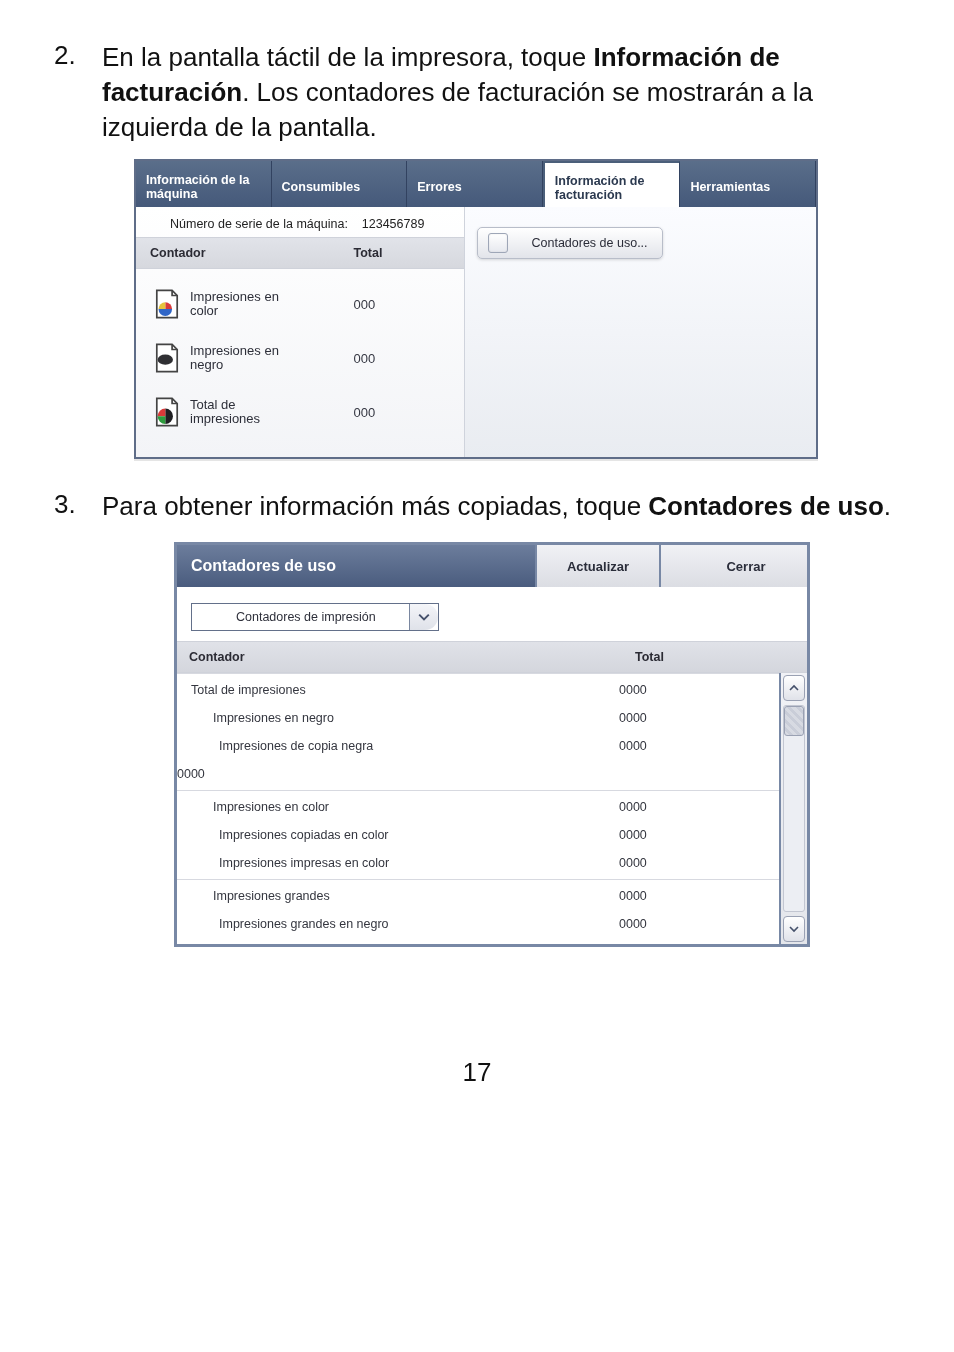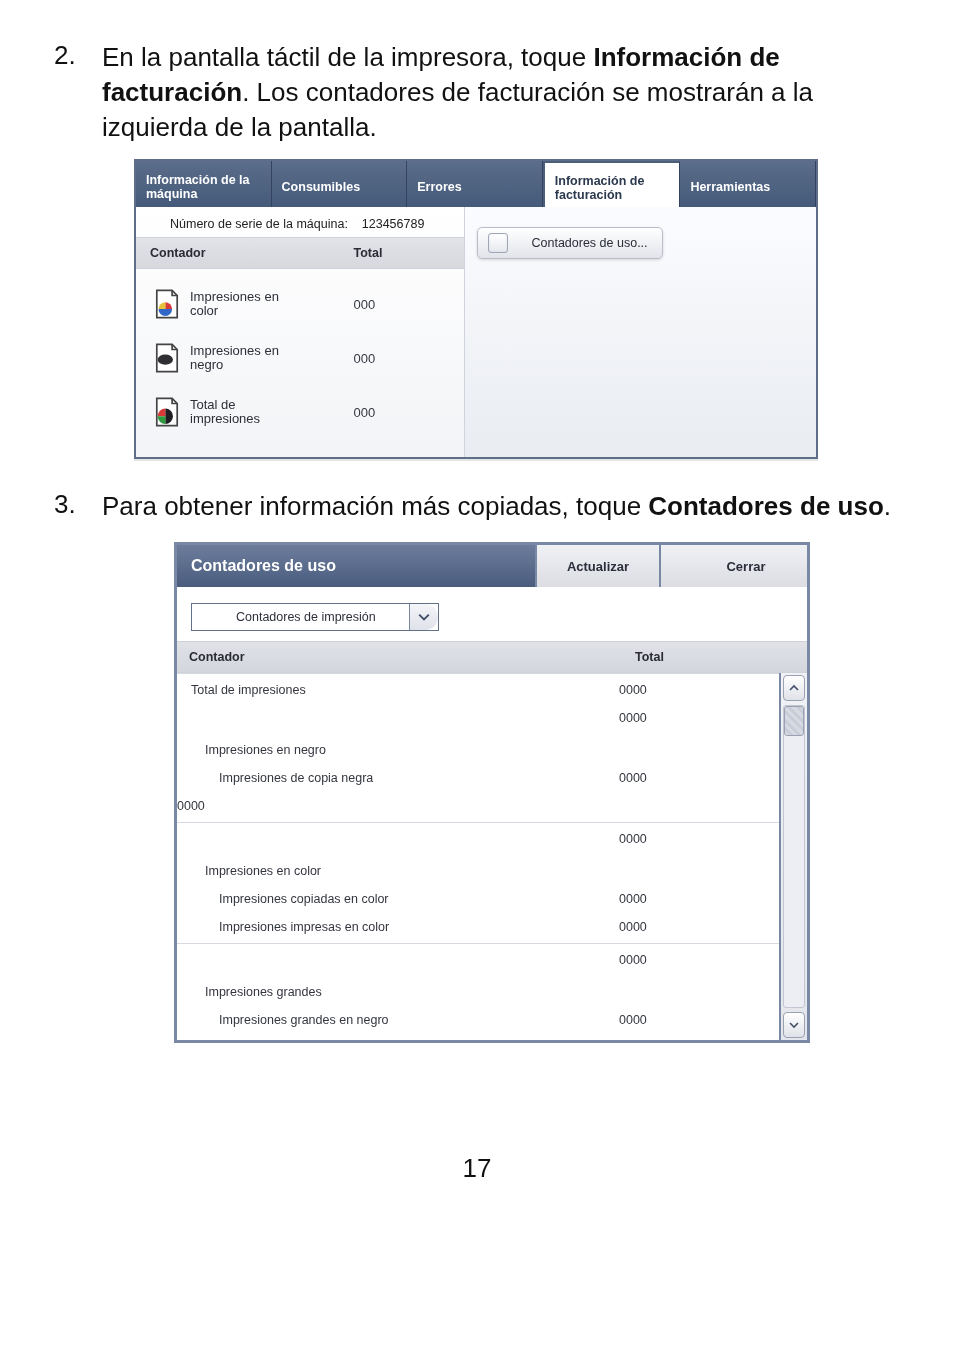--- a/index.html
+++ b/index.html
@@ -231,21 +231,21 @@
   .drow {
     display:flex;
     font-size: 12.5px;
     color:#34363f;
     padding: 7px 0;
   }
   .drow.sep { border-bottom: 1px solid #d7d9e0; padding-bottom: 9px; margin-bottom:2px;}
   .drow .n { flex:1; }
   .drow .v { width: 160px; padding-right: 30px; box-sizing:border-box; }
   .ind1 { padding-left: 14px; }
-  .ind2 { padding-left: 28px; margin-top: 32px; }
+  .ind2 { padding-left: 36px; }
   .ind3 { padding-left: 42px; }
 
   .scroll-col {
     width: 28px;
     border-left: 2px solid var(--panel-border2);
     background: linear-gradient(#f1f2f6,#e4e6eb);
     display:flex;
     flex-direction:column;
     box-sizing:border-box;
   }

